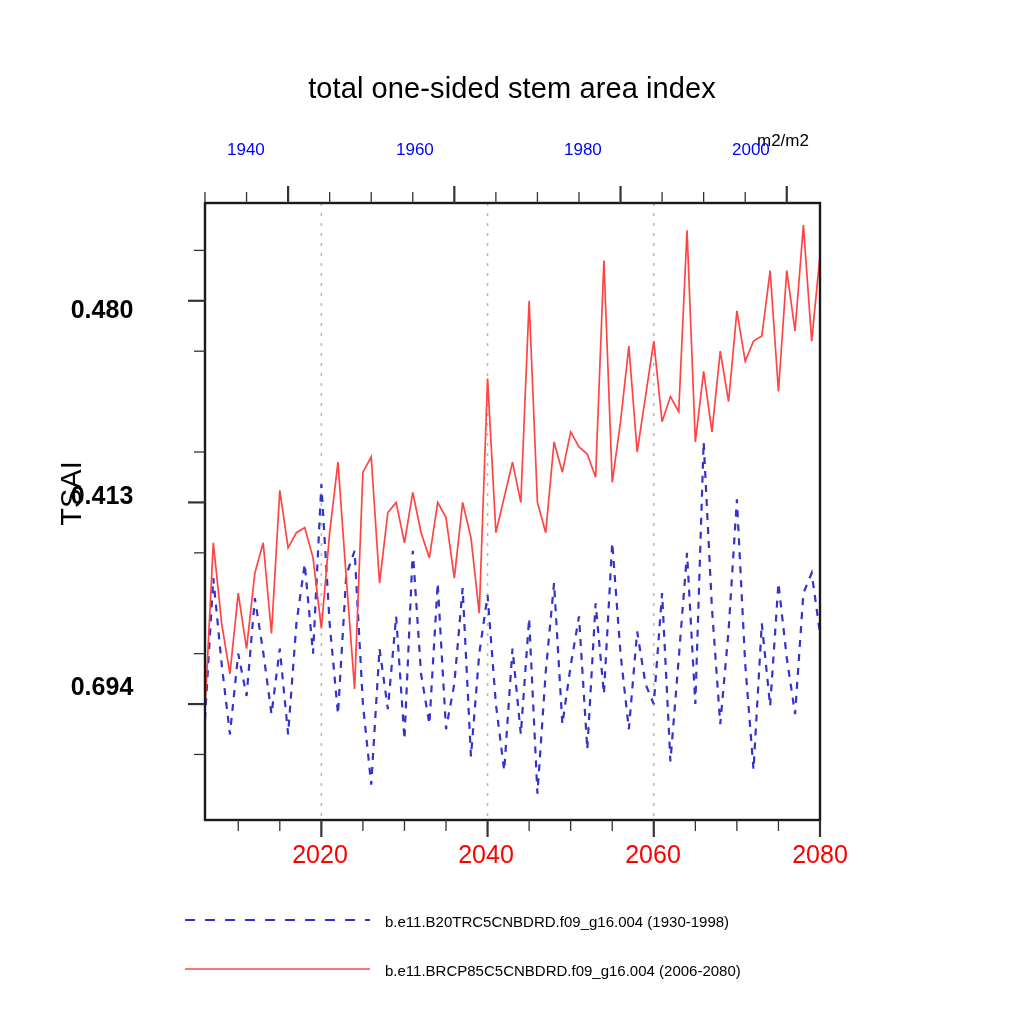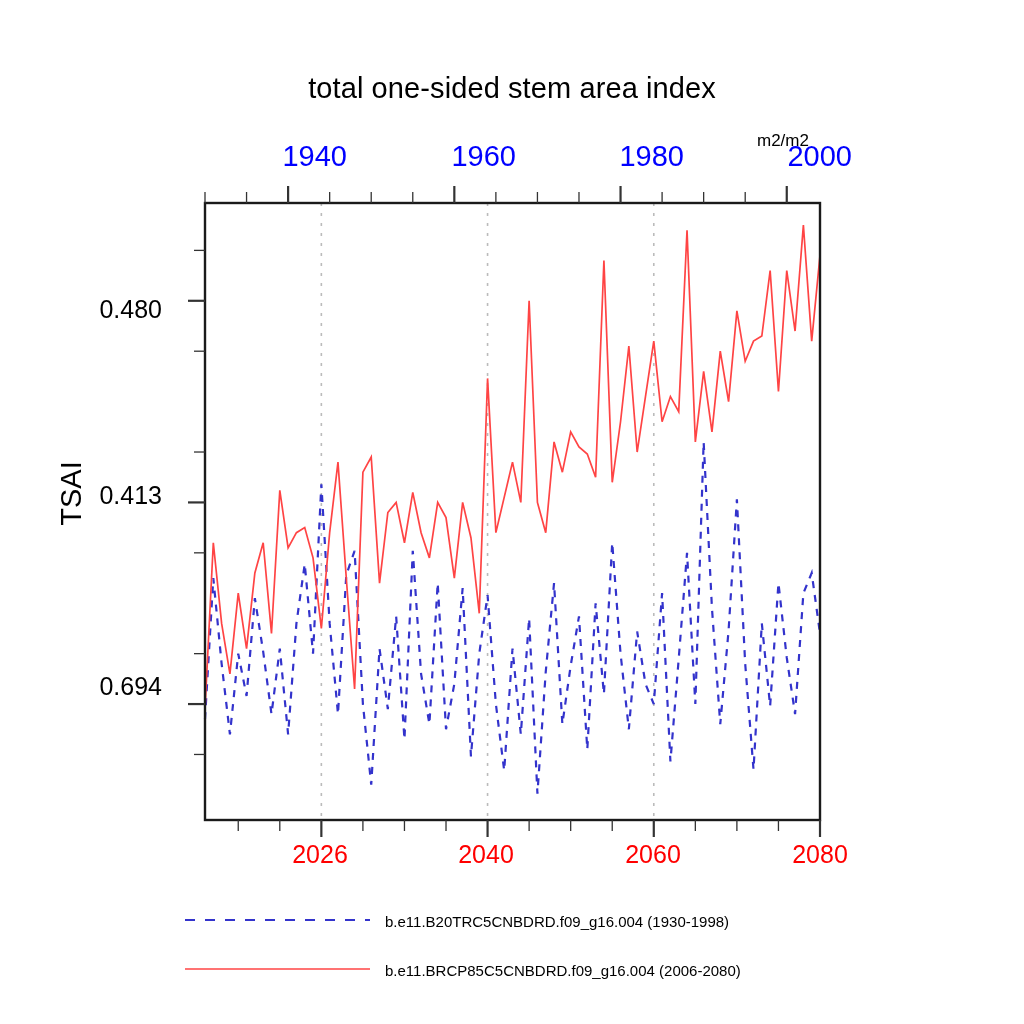--- a/index.html
+++ b/index.html
@@ -6,42 +6,42 @@
   body{width:1024px;height:1024px;position:relative;
        font-family:"Liberation Sans","DejaVu Sans",sans-serif;
        -webkit-font-smoothing:antialiased;overflow:hidden;}
   .fig{position:absolute;left:0;top:0;width:1024px;height:1024px;padding-left:36px;}
   #chart-svg{position:absolute;left:0;top:0;}
   .title{position:absolute;left:0;top:72px;width:1024px;text-align:center;
          font-size:29px;color:#000;letter-spacing:0.1px;}
   .units{position:absolute;left:757px;top:131px;font-size:17px;color:#000;}
   .ylabel{position:absolute;left:-14px;top:477px;width:170px;text-align:center;
           font-size:29px;color:#000;transform:rotate(-90deg);transform-origin:center center;}
-  .toptick{position:absolute;font-size:29px;color:#0000ff;
-           text-align:right;width:120px;top:140px;}
+  .toptick{position:absolute;font-size:17px;color:#0000ff;
+           text-align:left;width:120px;top:140px;}
   .bottick{position:absolute;font-size:25px;color:#ff0000;
            text-align:center;width:120px;top:840px;}
-  .ytick{position:absolute;font-size:25px;color:#000;text-align:right;width:120px;}
+  .ytick{position:absolute;font-size:25px;color:#000;text-align:center;width:120px;font-weight:bold;}
   .legend-text{position:absolute;font-size:15px;color:#000;white-space:nowrap;}
 </style>
 </head>
 <body>
 
 <div class="fig">
 
   <div class="title">total one-sided stem area index</div>
   <div class="units">m2/m2</div>
   <div class="ylabel">TSAI</div>
 
   <div class="toptick" style="left:227px">1940</div>
   <div class="toptick" style="left:396px">1960</div>
   <div class="toptick" style="left:564px">1980</div>
   <div class="toptick" style="left:732px">2000</div>
 
-  <div class="bottick" style="left:260px">2026</div>
+  <div class="bottick" style="left:260px">2020</div>
   <div class="bottick" style="left:426px">2040</div>
   <div class="bottick" style="left:593px">2060</div>
   <div class="bottick" style="left:760px">2080</div>
 
   <div class="ytick" style="left:42px;top:295px">0.480</div>
   <div class="ytick" style="left:42px;top:481px">0.413</div>
   <div class="ytick" style="left:42px;top:672px">0.694</div>
 
   <svg id="chart-svg" width="1024" height="1024">
       <line x1="321.35135135135135" y1="203" x2="321.35135135135135" y2="820" stroke="#bbbbbb" stroke-width="1.6" stroke-dasharray="3,7"></line>

